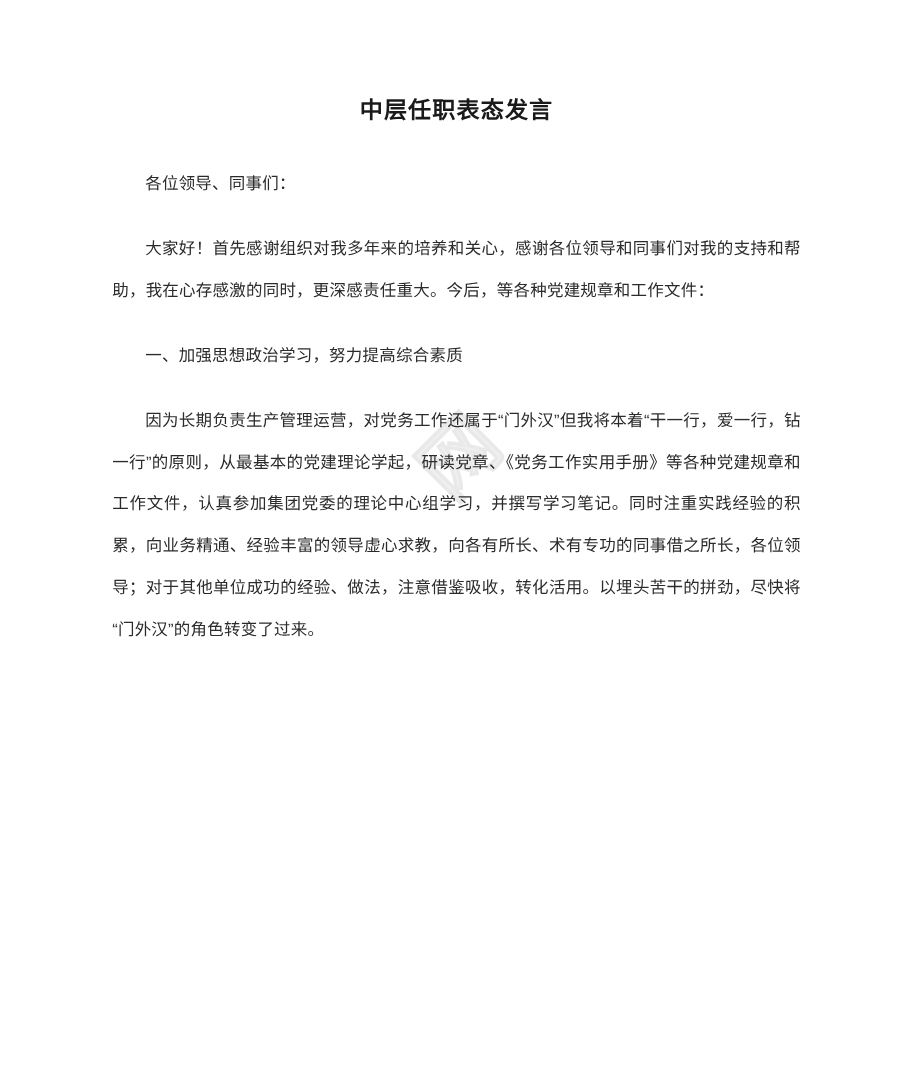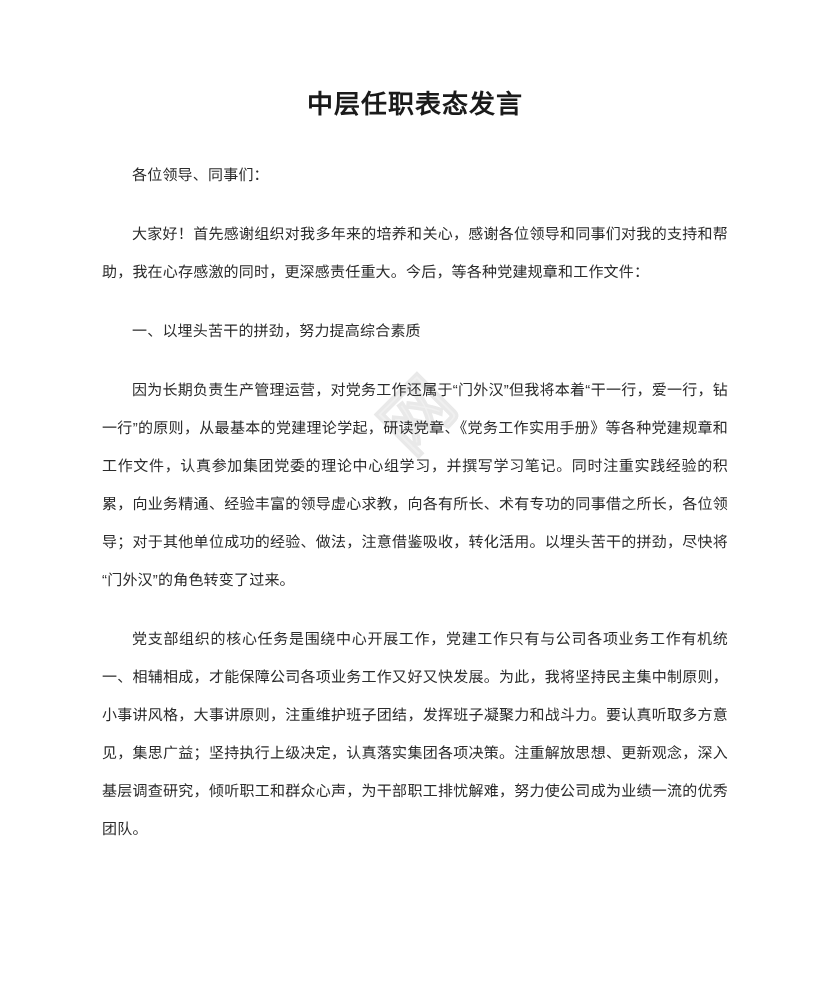--- a/index.html
+++ b/index.html
@@ -51,21 +51,21 @@
   .doc {
     position: relative;
     z-index: 1;
     padding: 0;
   }
 
   .doc-title {
     margin: 0;
     padding-top: 86px;
     text-align: center;
-    font-size: 26px;
+    font-size: 21px;
     font-weight: 700;
     color: #1a1a1a;
     letter-spacing: 1px;
     line-height: 1.4;
   }
 
   .body-wrap {
     margin-top: 34px;
     padding-left: 102px;
     padding-right: 102px;
@@ -107,22 +107,21 @@
   <div class="doc">
 
     <h1 class="doc-title">中层任职表态发言</h1>
 
     <div class="body-wrap">
 
       <p class="para salutation">各位领导、同事们：</p>
 
       <p class="para indent">大家好！首先感谢组织对我多年来的培养和关心，感谢各位领导和同事们对我的支持和帮助，我在心存感激的同时，更深感责任重大。今后，等各种党建规章和工作文件：</p>
 
-      <p class="para heading">一、以埋头苦干的拼劲，努力提高综合素质</p>
+      <p class="para heading">一、加强思想政治学习，努力提高综合素质</p>
 
       <p class="para indent">因为长期负责生产管理运营，对党务工作还属于“门外汉”但我将本着“干一行，爱一行，钻一行”的原则，从最基本的党建理论学起，研读党章、《党务工作实用手册》等各种党建规章和工作文件，认真参加集团党委的理论中心组学习，并撰写学习笔记。同时注重实践经验的积累，向业务精通、经验丰富的领导虚心求教，向各有所长、术有专功的同事借之所长，各位领导；对于其他单位成功的经验、做法，注意借鉴吸收，转化活用。以埋头苦干的拼劲，尽快将“门外汉”的角色转变了过来。</p>
 
 
-      <p class="para indent">党支部组织的核心任务是围绕中心开展工作，党建工作只有与公司各项业务工作有机统一、相辅相成，才能保障公司各项业务工作又好又快发展。为此，我将坚持民主集中制原则，小事讲风格，大事讲原则，注重维护班子团结，发挥班子凝聚力和战斗力。要认真听取多方意见，集思广益；坚持执行上级决定，认真落实集团各项决策。注重解放思想、更新观念，深入基层调查研究，倾听职工和群众心声，为干部职工排忧解难，努力使公司成为业绩一流的优秀团队。</p>
 
     </div>
   </div>
 </div>
 
 </body></html>

